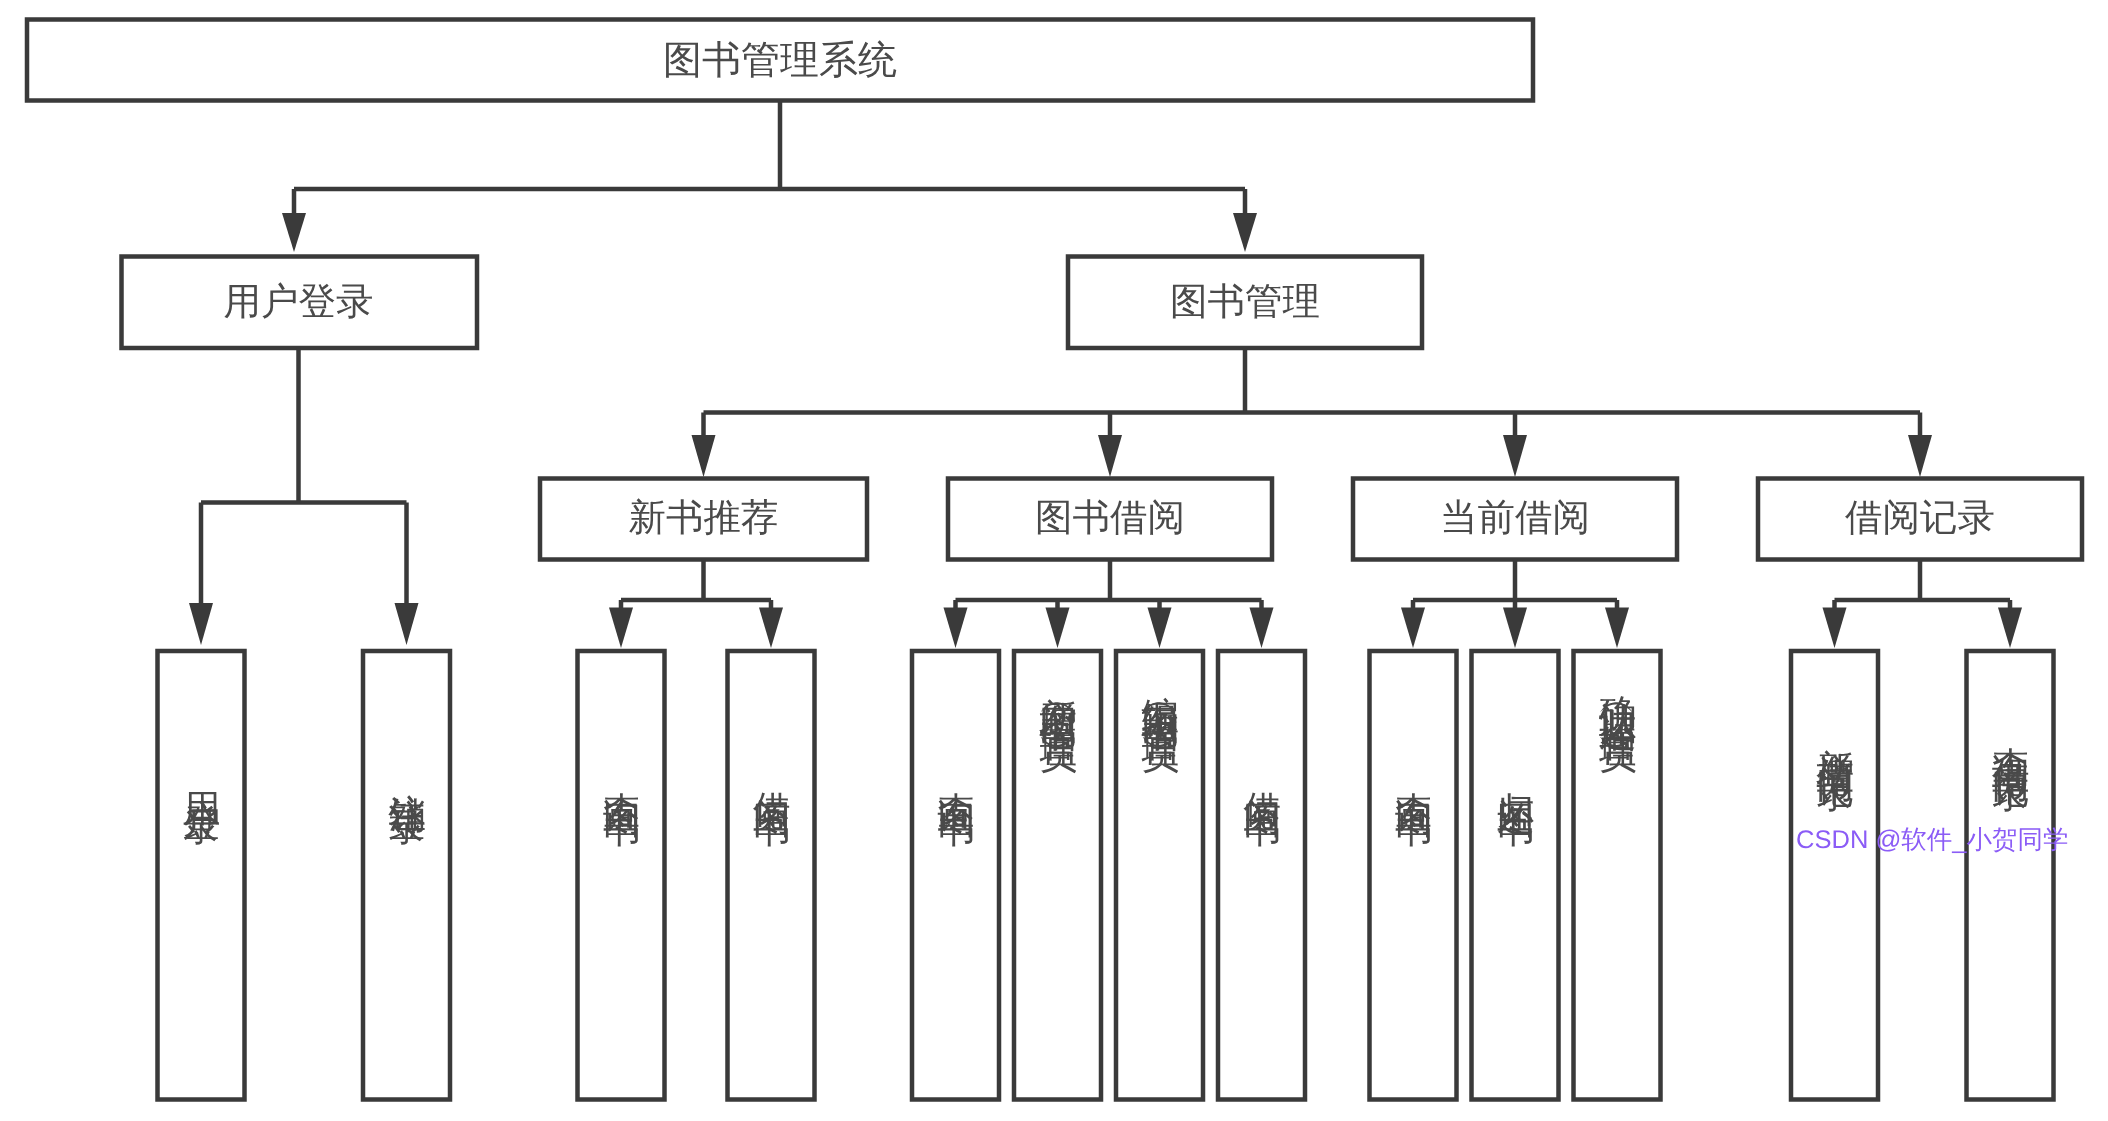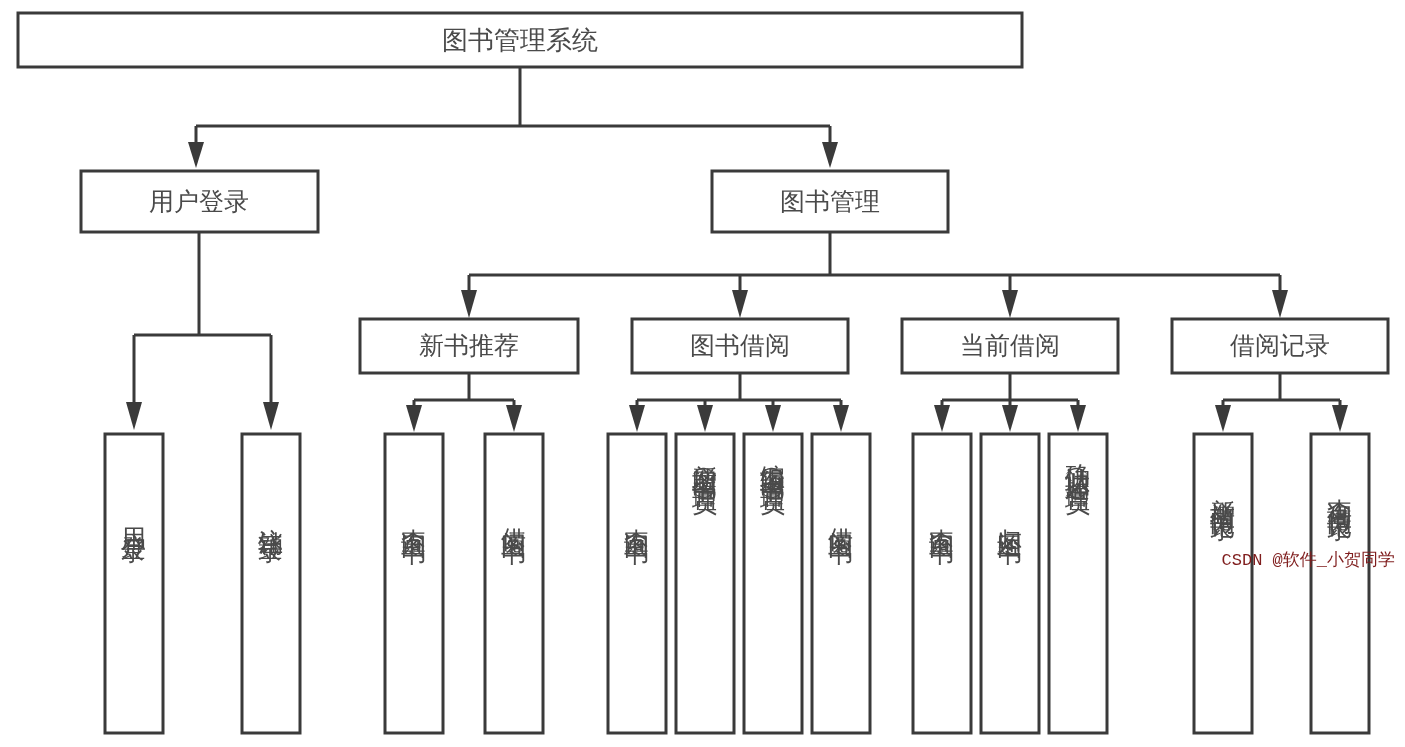--- a/index.html
+++ b/index.html
@@ -9,22 +9,22 @@
   svg.diagram-canvas{position:absolute;left:0;top:0;width:1405px;height:747px;}
   .node-rect{fill:#ffffff;stroke:#3a3a3a;stroke-width:3;}
   .connector{stroke:#3a3a3a;stroke-width:3;fill:none;}
   .arrow-head{fill:#3a3a3a;stroke:none;}
   .node-label{fill:#4a4a4a;font-family:"Liberation Sans","DejaVu Sans",sans-serif;
               text-anchor:middle;dominant-baseline:middle;}
   .label-h{font-size:25px;}
   .label-root{font-size:26px;}
   .label-v{font-size:25px;writing-mode:vertical-rl;letter-spacing:4px;
            text-anchor:start;dominant-baseline:central;}
-  .watermark{position:absolute;right:10px;bottom:6px;color:#7f1d1d;
-             font-size:17px;font-family:Liberation Mono, monospace;
+  .watermark{position:absolute;right:26px;bottom:6px;color:#8b5cf6;
+             font-size:17px;font-family:Liberation Sans, sans-serif;
              white-space:nowrap;}
 </style>
 </head>
 <body>
 
 <div id="diagram-root">
   <svg class="diagram-canvas" viewBox="0 0 1405 747">
 
     <g>
       <rect class="node-rect" x="18" y="13" width="1004" height="54"></rect>

